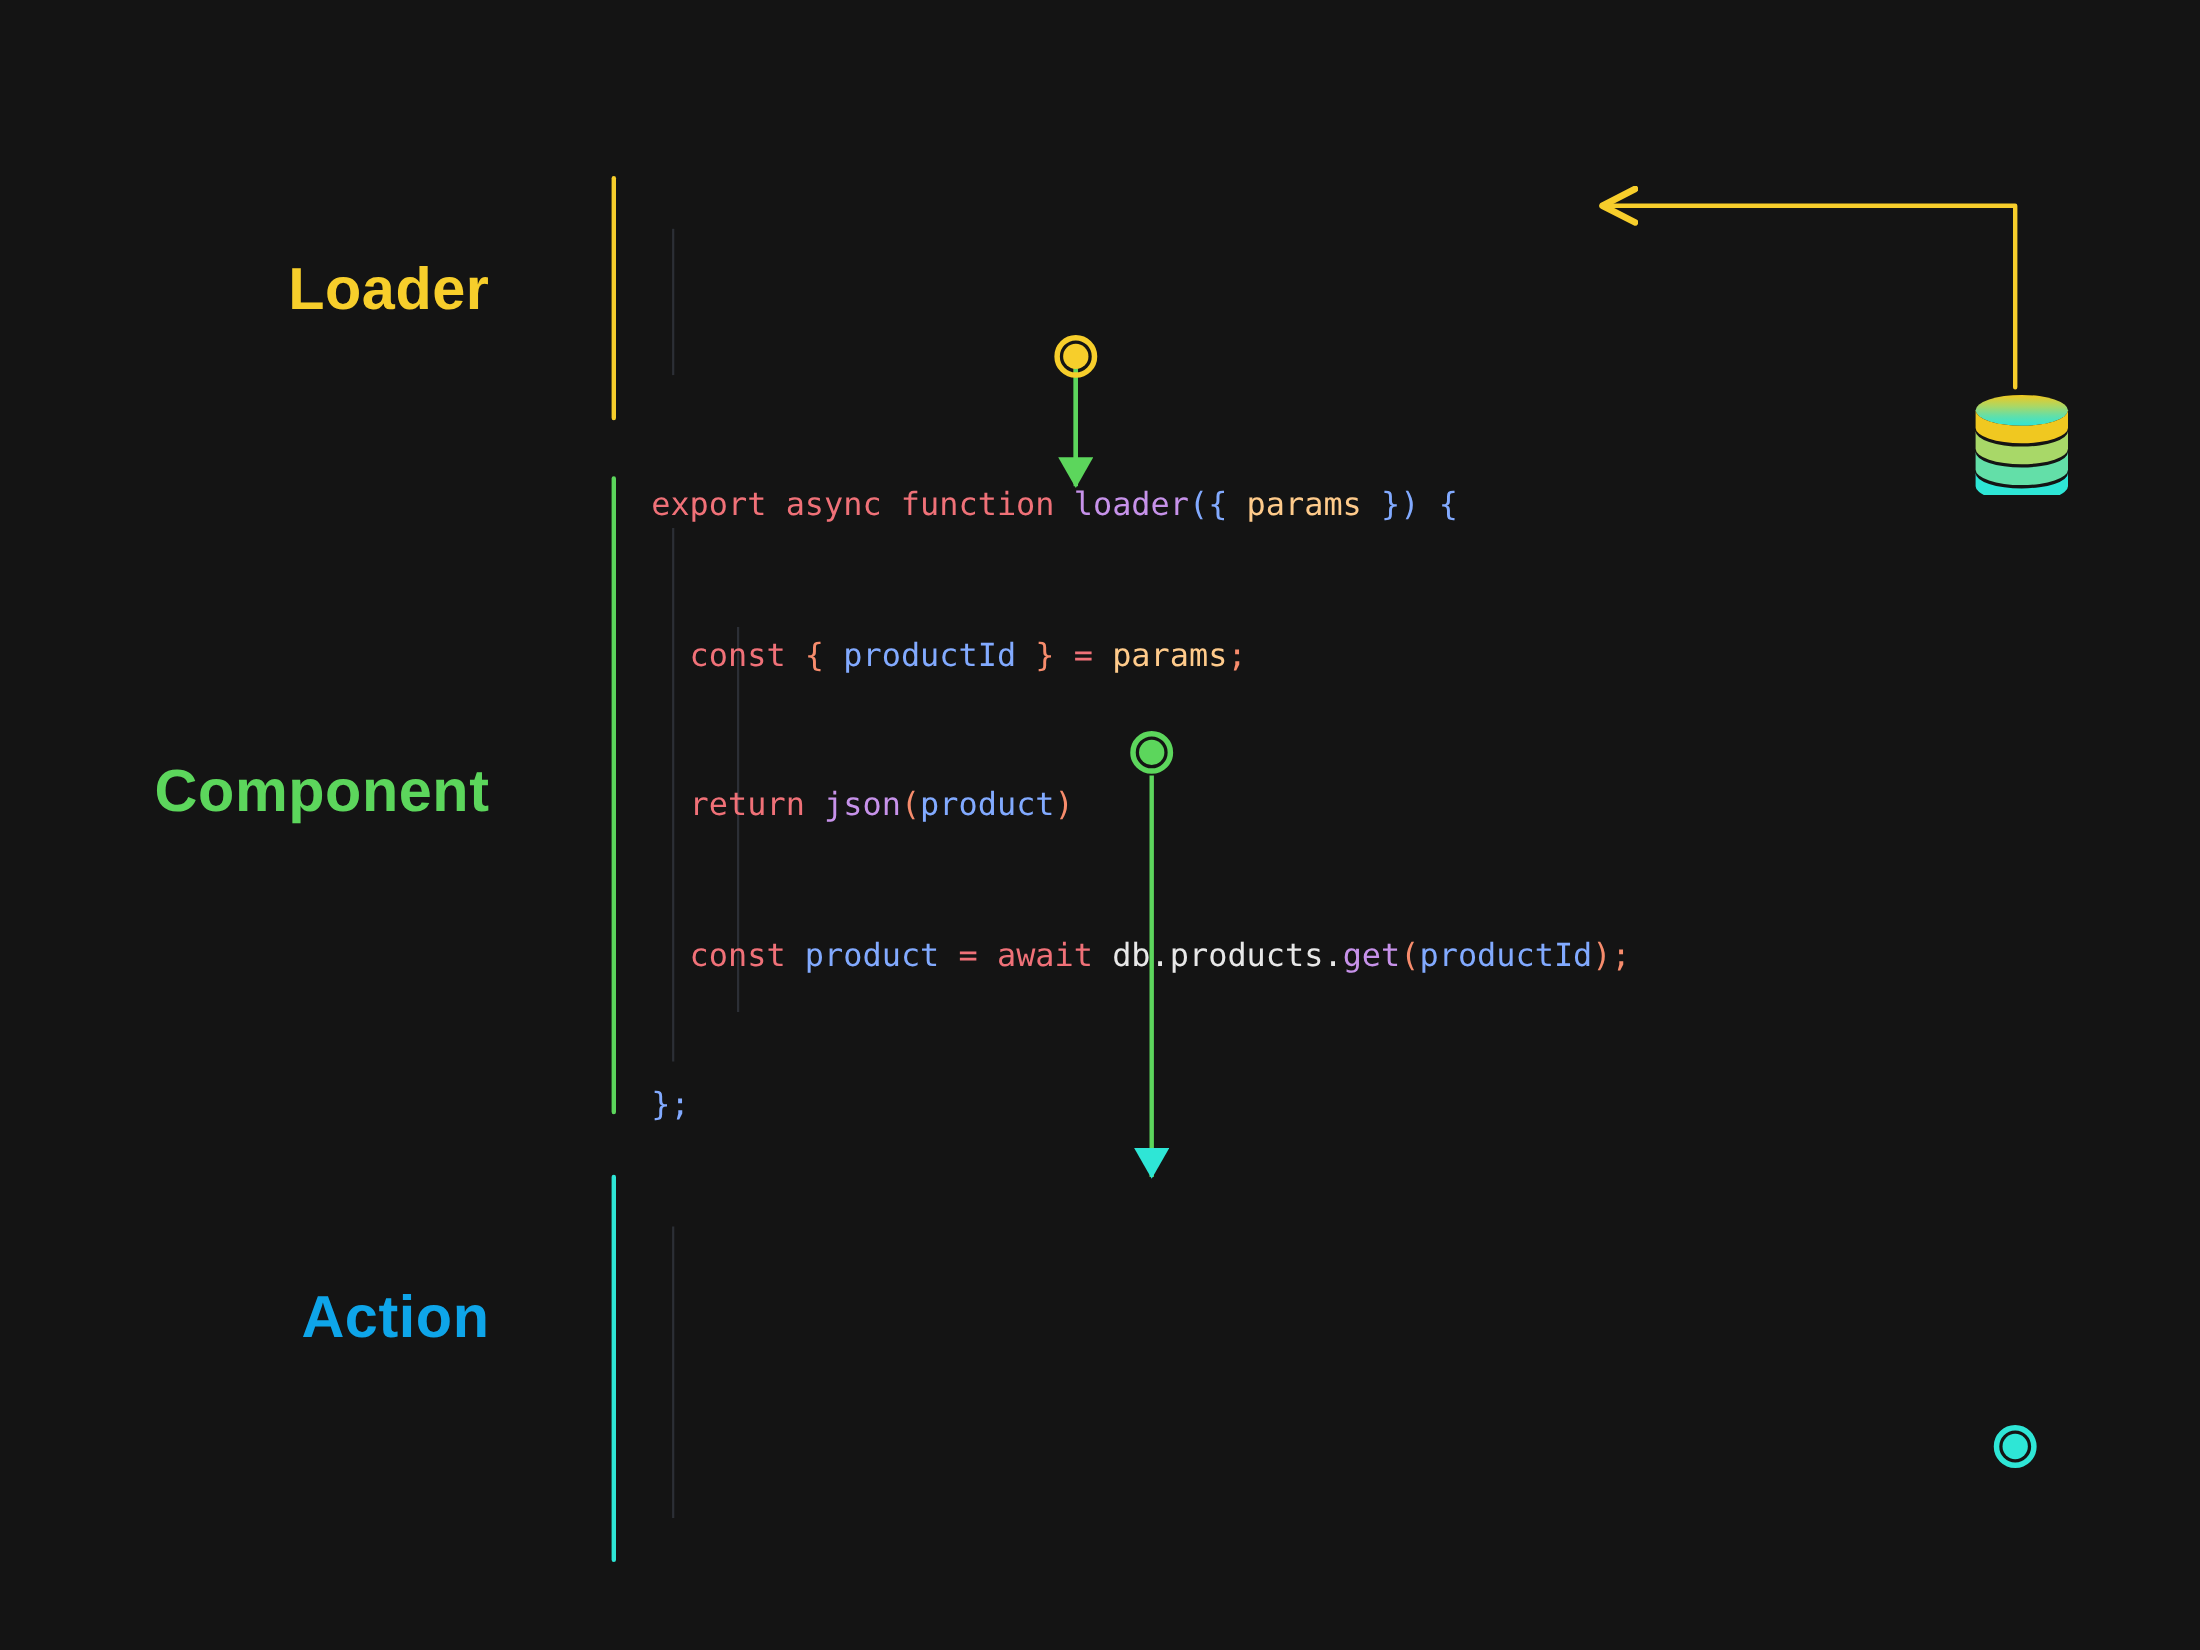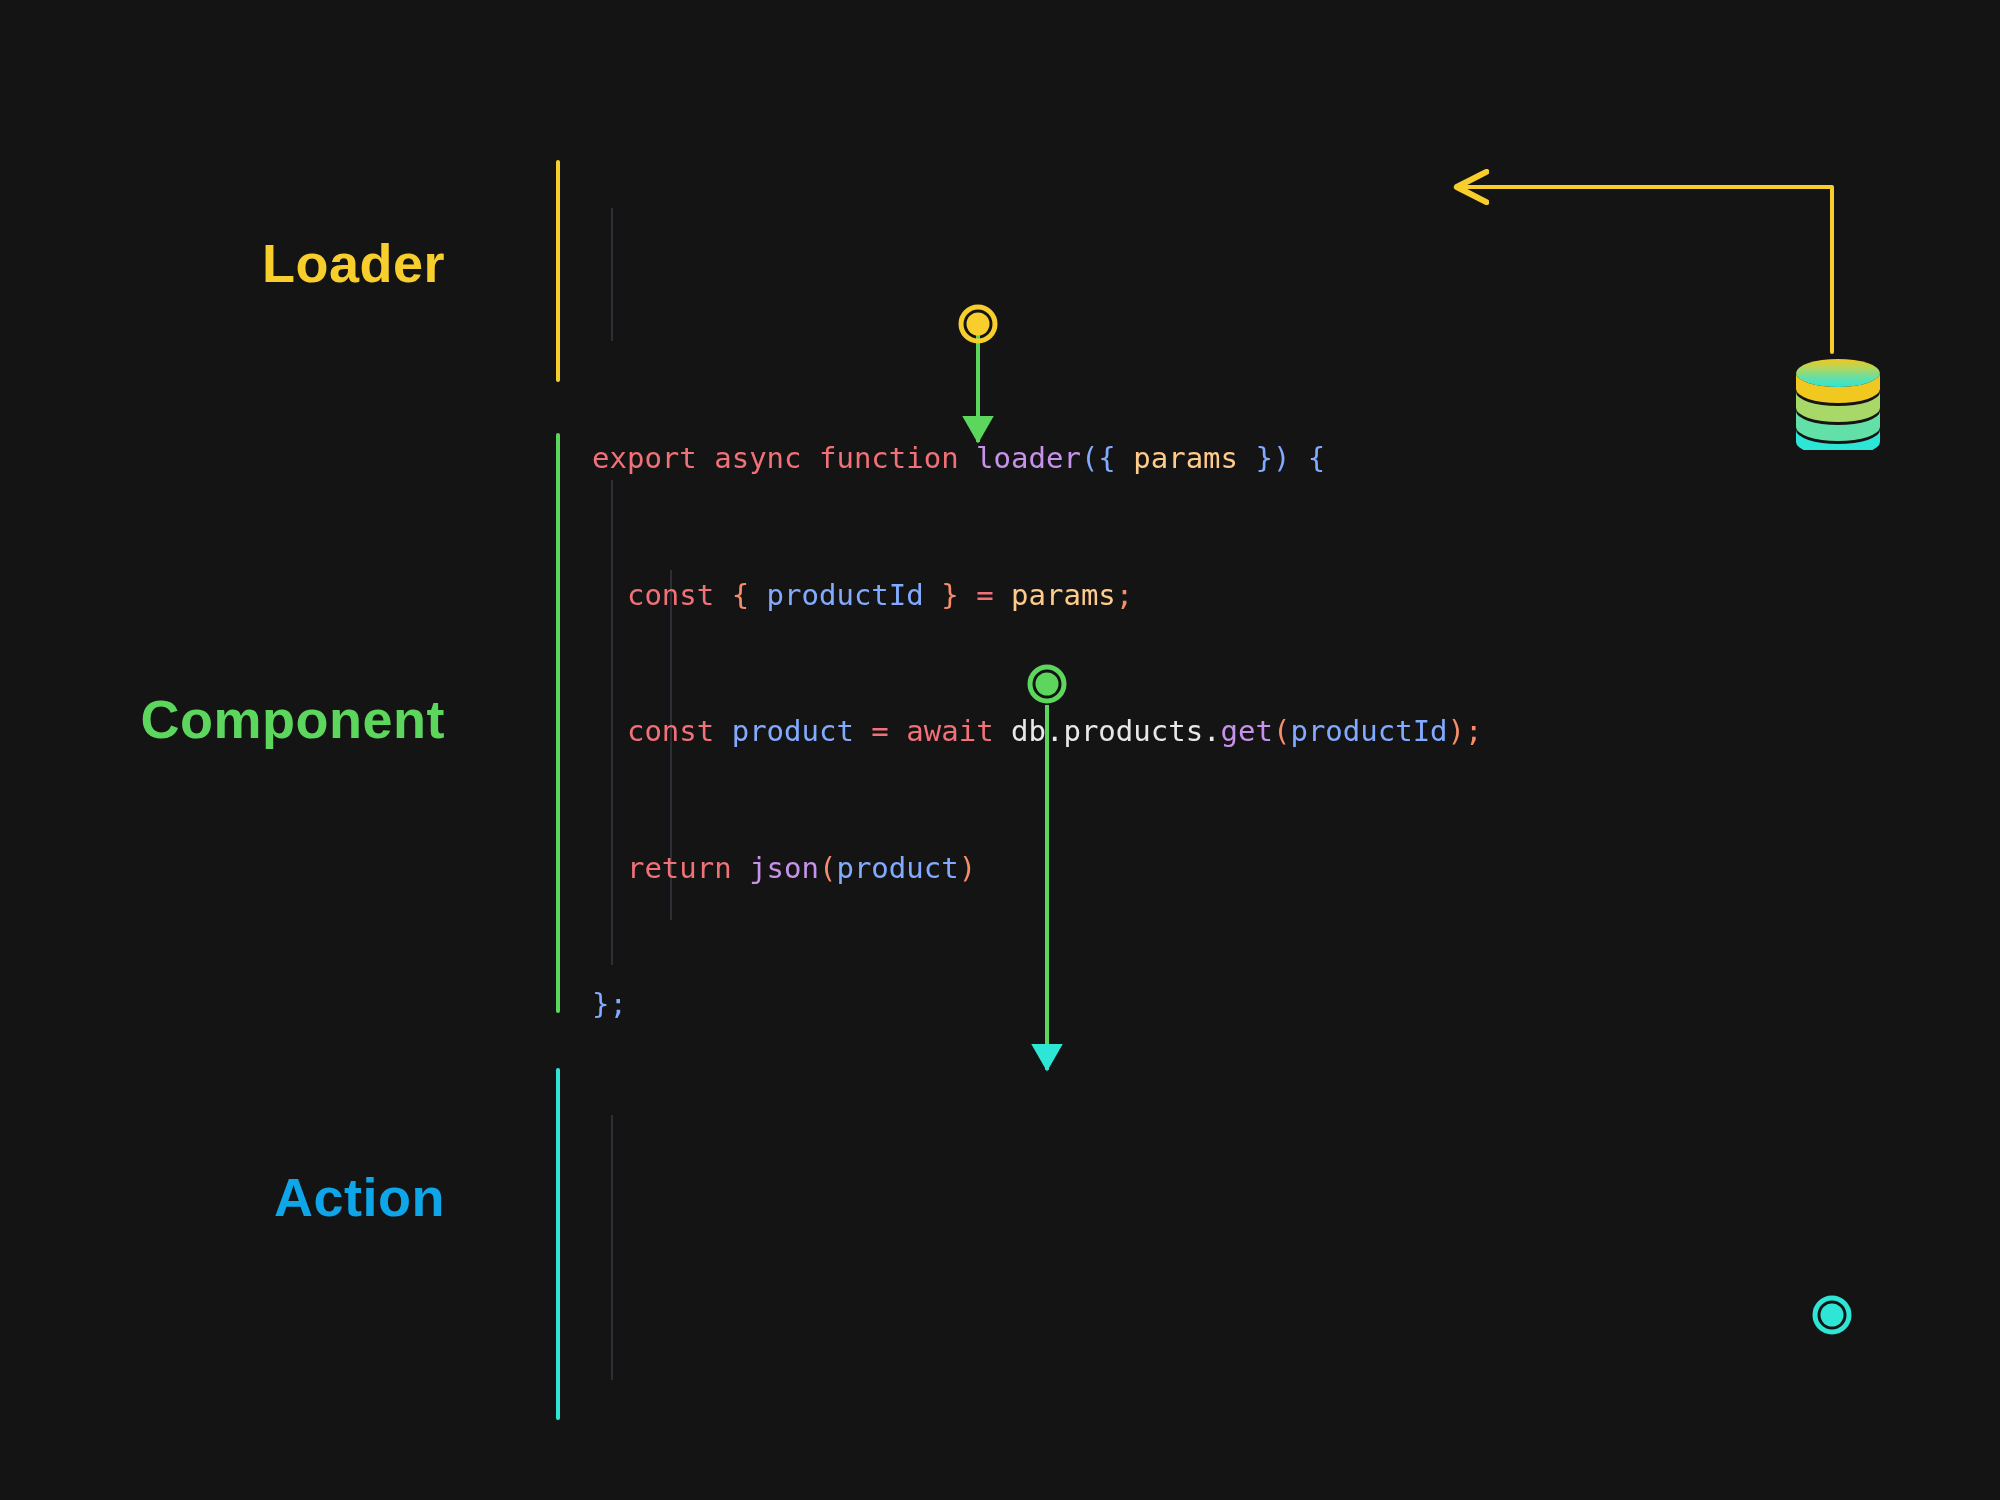--- a/index.html
+++ b/index.html
@@ -107,22 +107,22 @@
   <div class="indent-guide" style="left:670px; top:570px; height:350px;"></div>
   <div class="indent-guide" style="left:611px; top:1115px; height:265px;"></div>
 
   <div id="code">
 
     <div class="blank"></div>
 
     
     <div class="ln"><span class="c-kw">export async function </span><span class="c-fn">loader</span><span class="c-blue2">({ </span><span class="c-param">params</span><span class="c-blue2"> }) {</span></div>
     <div class="ln">  <span class="c-kw">const </span><span class="c-punct">{ </span><span class="c-var">productId</span><span class="c-punct"> }</span><span class="c-op"> = </span><span class="c-param">params</span><span class="c-punct">;</span></div>
+    <div class="ln">  <span class="c-kw">return </span><span class="c-fn">json</span><span class="c-punct">(</span><span class="c-var">product</span><span class="c-punct">)</span></div>
     <div class="ln">  <span class="c-kw">const </span><span class="c-var">product</span><span class="c-op"> = </span><span class="c-kw">await </span><span class="c-white">db.products.</span><span class="c-fn">get</span><span class="c-punct">(</span><span class="c-var">productId</span><span class="c-punct">);</span></div>
-    <div class="ln">  <span class="c-kw">return </span><span class="c-fn">json</span><span class="c-punct">(</span><span class="c-var">product</span><span class="c-punct">)</span></div>
     <div class="ln"><span class="c-blue2">};</span></div>
 
     <div class="blank"></div>
 
     
     
     
     
     
     

